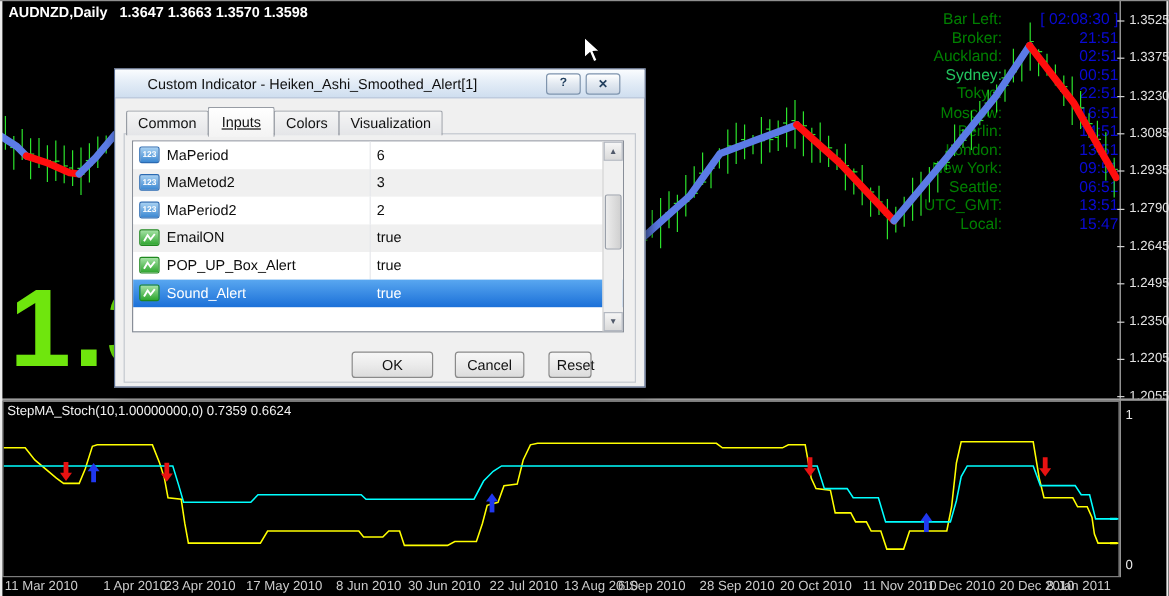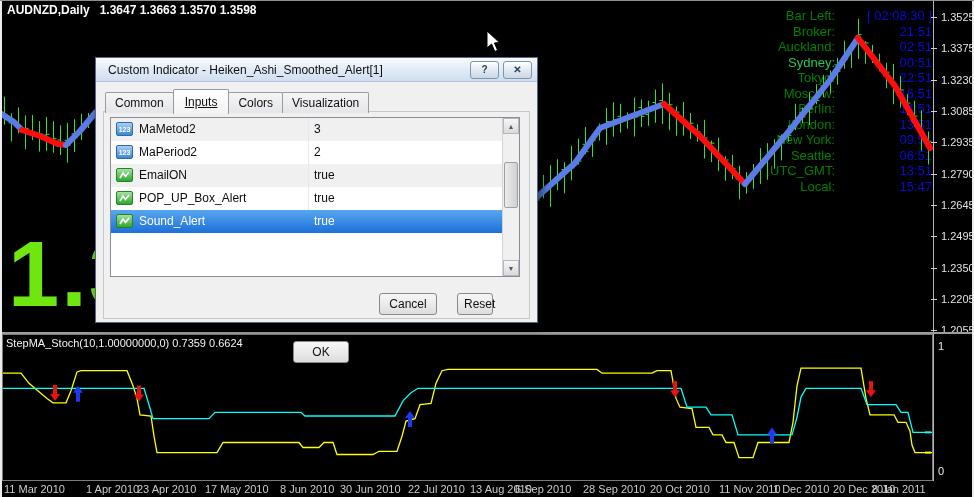--- a/index.html
+++ b/index.html
@@ -29,21 +29,21 @@
   .stoch-label{position:absolute;left:3px;top:2px;color:#f2f2f2;font-size:11px;z-index:3;white-space:pre;}
   .sscale{position:absolute;left:938px;font-size:11px;color:#e8e8e8;z-index:3;}
   .date-axis{position:absolute;left:0;top:482px;width:974px;height:15px;z-index:3;}
   .dlab{position:absolute;top:1px;font-size:11px;color:#cbcbcb;white-space:pre;}
 
   
   .cursor{position:absolute;left:486px;top:30px;z-index:40;}
 
   
   .dialog{position:absolute;left:95px;top:57px;width:443px;height:266px;background:#f0f0f0;border:1px solid #55688c;box-shadow:3px 4px 10px rgba(0,0,0,.6);z-index:30;box-sizing:border-box;}
-  .dlg-titlebar{position:absolute;left:0;top:0;right:0;height:24px;background:linear-gradient(#fafcfe,#e4edf7 45%,#cfdeef);border-bottom:1px solid #b3c3da;display:flex;align-items:center;padding:0 5px;box-sizing:border-box;}
+  .dlg-titlebar{position:absolute;left:0;top:0;right:0;height:24px;background:linear-gradient(#fafcfe,#e4edf7 45%,#cfdeef);border-bottom:1px solid #b3c3da;display:flex;align-items:center;padding:0 20px;box-sizing:border-box;}
   .dlg-title{flex:1;font-size:12px;color:#101010;padding-left:7px;white-space:pre;overflow:hidden;}
   .cap-btn{width:27px;height:16px;margin-left:4px;border:1px solid #7f94ad;border-radius:3px;background:linear-gradient(#ffffff,#e2e9f1 50%,#ccd7e5);font-size:10px;font-weight:bold;color:#23405f;display:flex;align-items:center;justify-content:center;}
   .tabs{position:absolute;left:9px;top:31px;display:flex;align-items:flex-end;z-index:3;}
   .tab{font-size:12px;color:#111;padding:3px 9px;background:linear-gradient(#f5f5f5,#e4e5e8);border:1px solid #979ca4;border-bottom:none;border-radius:2px 2px 0 0;margin-right:-1px;}
   .tab.active{background:linear-gradient(#ffffff,#f3f3f3);padding:5px 11px 5px;margin-bottom:-1px;z-index:4;position:relative;text-decoration:underline;}
   .tab-page{position:absolute;left:7px;top:53px;width:427px;height:208px;border:1px solid #c3c8cf;background:#f0f0f0;box-sizing:border-box;z-index:2;}
   .ptable{position:absolute;left:14px;top:59px;width:410px;height:160px;border:1px solid #888e98;background:#fff;box-sizing:border-box;z-index:3;}
   .thead{position:relative;height:18px;background:linear-gradient(#ffffff,#f2f4f6);border-bottom:1px solid #ccd0d6;}
   .thead::after{content:'';position:absolute;left:197px;top:2px;bottom:2px;width:1px;background:#d6dade;}
   .th{position:absolute;top:2px;font-size:12px;color:#2b2b2b;}
@@ -57,21 +57,21 @@
   .picon.numeric{background:linear-gradient(#a6d0f2,#3c88d2);border:1px solid #2a6ab2;color:#fff;font-size:7px;font-weight:bold;}
   .picon.bool{background:linear-gradient(#a4e2a4,#2fa62f);border:1px solid #1e881e;}
   .pname{position:absolute;left:28px;top:4px;font-size:12px;color:#0d0d0d;}
   .pval{position:absolute;left:203px;top:4px;font-size:12px;color:#0d0d0d;}
   .selected .pname,.selected .pval{color:#fff;}
   .vscroll{position:absolute;right:0;top:0;width:17px;height:100%;background:#f0f0f0;border-left:1px solid #d4d4d4;box-sizing:border-box;}
   .sarrow{position:absolute;left:0;width:16px;height:16px;font-size:7px;color:#50596a;display:flex;align-items:center;justify-content:center;background:linear-gradient(#f6f6f6,#dadada);border:1px solid #b2b7c0;box-sizing:border-box;}
   .sarrow.down{bottom:0;}
   .sthumb{position:absolute;left:1px;top:44px;width:14px;height:46px;background:linear-gradient(90deg,#ececec,#d0d0d0);border:1px solid #9aa0aa;border-radius:2px;box-sizing:border-box;}
   .btn{position:absolute;top:235px;height:22px;font-size:12px;color:#111;background:linear-gradient(#f6f6f6,#ebebeb 50%,#dcdcdc);border:1px solid #8a8a8a;border-radius:3px;font-family:"Liberation Sans",sans-serif;z-index:4;}
-  .btn-ok{left:197px;width:56px;margin-top:48px;}
+  .btn-ok{left:197px;width:68px;}
   .btn-cancel{left:283px;width:58px;}
   .btn-reset{left:361px;width:36px;}
 </style>
 </head>
 <body>
 
 <div class="screen">
   <div class="edge edge-left"></div>
   <div class="edge edge-right"></div>
   <div class="edge edge-top"></div>
@@ -618,20 +618,25 @@
     </div>
     <div class="tabs" id="tabs">
         <span class="tab">Common</span>
         <span class="tab active">Inputs</span>
         <span class="tab">Colors</span>
         <span class="tab">Visualization</span>
       </div>
     <div class="tab-page"></div>
     <div class="ptable">
       <div id="rows">
+          <div class="trow">
+            <span class="picon numeric">123</span>
+            <span class="pname">MaPeriod</span>
+            <span class="pval">6</span>
+          </div>
           <div class="trow alt">
             <span class="picon numeric">123</span>
             <span class="pname">MaMetod2</span>
             <span class="pval">3</span>
           </div>
           <div class="trow">
             <span class="picon numeric">123</span>
             <span class="pname">MaPeriod2</span>
             <span class="pval">2</span>
           </div>

